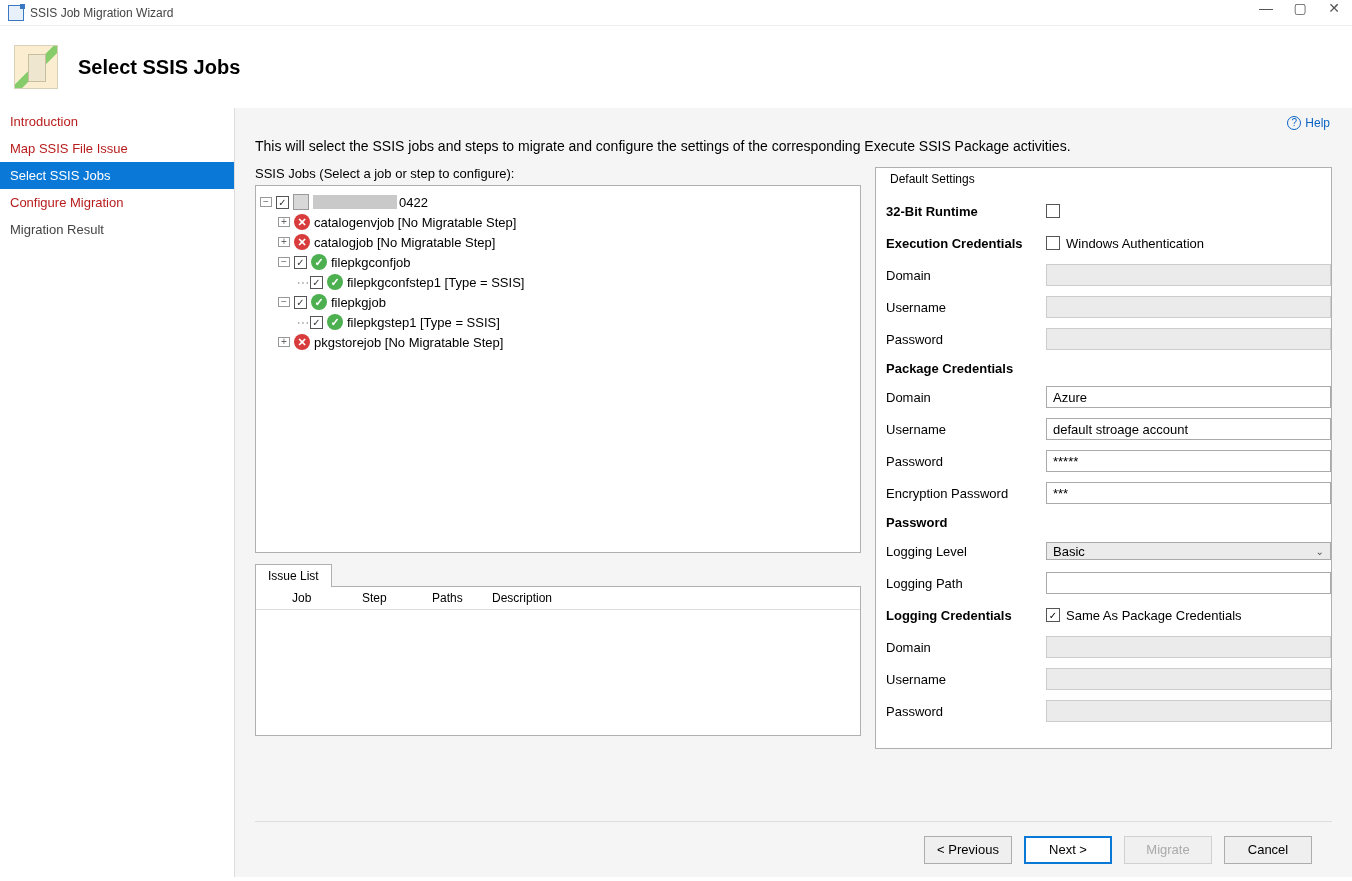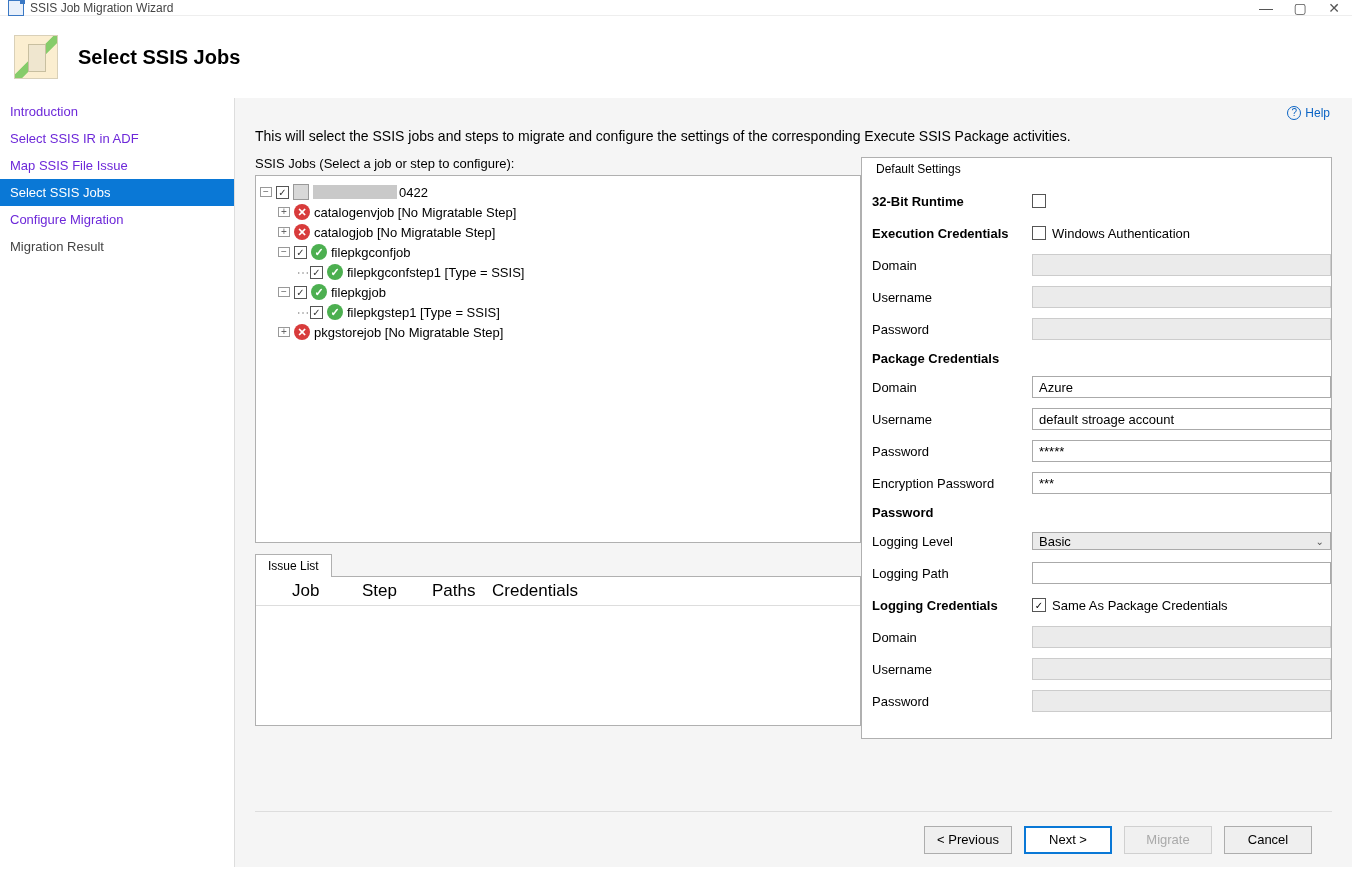--- a/index.html
+++ b/index.html
@@ -1,69 +1,69 @@
 <!DOCTYPE html>
 <html><head>
 <meta charset="utf-8">
 <style>
   * { box-sizing: border-box; }
   html,body { margin:0; padding:0; font-family: "Segoe UI", Tahoma, sans-serif; background:#fff; color:#000; }
   body { width:1352px; height:881px; overflow:hidden; }
 
   
-  .titlebar { height:16px; display:flex; align-items:center; justify-content:space-between; padding:0 8px; border-bottom:1px solid #eee; }
+  .titlebar { height:26px; display:flex; justify-content:space-between; padding:0 8px; border-bottom:1px solid #eee; }
   .titlebar-left { display:flex; align-items:center; gap:6px; }
   .titlebar-title { font-size:12px; color:#444; }
   .titlebar-controls { display:flex; gap:14px; color:#555; font-size:14px; }
   .win-btn { width:20px; text-align:center; cursor:default; }
   .app-ico { display:inline-block; width:16px; height:16px; background:#e8f0fb; border:1px solid #3a78c4; position:relative; }
   .app-ico::after { content:""; position:absolute; right:-2px; top:-2px; width:5px; height:5px; background:#3a78c4; }
 
   
   .header { height:82px; display:flex; align-items:center; padding:10px 14px; gap:20px; }
   .header-ico { width:44px; height:44px; background:linear-gradient(135deg,#fbeed0 45%,#86cc6a 46%,#86cc6a 58%,#fbeed0 59%); border:1px solid #d9d0b8; position:relative; }
   .header-ico::after{content:"";position:absolute;top:20%;left:30%;width:40%;height:60%;background:#efe6cf;border:1px solid #c8bfa0;}
   .header-title { font-weight:bold; font-size:20px; }
 
   .body { display:flex; height:calc(881px - 30px - 82px); }
 
   
   .sidebar { width:235px; border-right:1px solid #ddd; background:#fff; font-size:13px; }
-  .sidebar-item { padding:6px 10px; color:#6d28d9; cursor:pointer; }
+  .sidebar-item { padding:6px 10px; color:#b91c1c; cursor:pointer; }
   .sidebar-item.selected { background:#0a78d6; color:#fff; }
   .sidebar-item.done { color:#444; }
 
   
   .main { flex:1; background:#f5f5f5; position:relative; padding:12px 20px 0 20px; display:flex; flex-direction:column; }
   .help { position:absolute; right:22px; top:8px; color:#0b64c4; font-size:12px; display:flex; align-items:center; gap:4px; cursor:pointer; }
   .help-ico { display:inline-block; width:14px; height:14px; border:1px solid #0b64c4; border-radius:50%; text-align:center; line-height:12px; font-size:10px; }
   .instruction { font-size:14px; margin:18px 0 12px 0; }
 
-  .columns { display:flex; flex:1; min-height:0; }
+  .columns { display:flex; gap:14px; flex:1; min-height:0; }
 
   
   .leftcol { width:606px; display:flex; flex-direction:column; }
   .tree-label { font-size:13px; margin-bottom:4px; }
   .tree { background:#fff; border:1px solid #b0b0b0; height:368px; padding:6px 4px; font-size:13px; overflow:auto; }
   .tnode { display:flex; align-items:center; height:20px; white-space:nowrap; }
   .toggle { width:12px; text-align:center; color:#666; font-size:10px; cursor:pointer; display:inline-block; border:1px solid #999; height:10px; line-height:8px; margin-right:4px;}
   .vdots { width:14px; display:inline-block; text-align:center; color:#999; }
   .chk { width:13px; height:13px; border:1px solid #555; display:inline-flex; align-items:center; justify-content:center; font-size:10px; margin-right:4px; background:#fff;}
   .chk.checked::after{content:"✓"; color:#333;}
   .status-ico { width:16px; height:16px; border-radius:50%; display:inline-flex; align-items:center; justify-content:center; color:#fff; font-size:11px; margin-right:4px; font-weight:bold;}
   .status-ico.ok { background:#4caf50; }
   .status-ico.err { background:#d83b3b; }
   .srv-ico { width:16px;height:16px;background:#d8d8d8;border:1px solid #999;margin-right:4px;}
   .obscure { display:inline-block;width:84px;height:14px;background:#c9c9c9;margin-right:2px;}
   .tnode span.label{}
   .ind1{padding-left:18px;} .ind2{padding-left:36px;}
 
   .issue-tab { margin-top:10px; }
   .issue-tab-lbl { background:#fff; border:1px solid #b0b0b0; border-bottom:none; display:inline-block; padding:4px 12px; font-size:12px; position:relative; top:1px;}
-  .issue-table { background:#fff; border:1px solid #b0b0b0; height:150px; font-size:17px; }
+  .issue-table { background:#fff; border:1px solid #b0b0b0; height:150px; font-size:12px; }
   .issue-head { display:flex; border-bottom:1px solid #ddd; }
   .issue-head div { padding:4px 8px; }
   .ih-blank{width:28px;} .ih-job{width:70px;} .ih-step{width:70px;} .ih-code{width:60px;} .ih-desc{flex:1;}
 
   
   .rightcol { flex:1; display:flex; flex-direction:column; }
   .settings-tab-lbl { background:#fff; border:1px solid #b0b0b0; border-bottom:none; display:inline-block; padding:4px 14px; font-size:12px; position:relative; top:1px;}
   .settings { background:#fff; border:1px solid #b0b0b0; flex:1; padding:6px 0 6px 10px; overflow-y:scroll; font-size:13px; max-height:560px;}
   .frow { display:flex; align-items:center; min-height:30px; margin-bottom:2px;}
   .flabel { width:160px; }
@@ -100,21 +100,20 @@
 
 <div class="header">
   <div class="header-ico"></div>
   <div class="header-title">Select SSIS Jobs</div>
 </div>
 
 <div class="body">
 
   <div class="sidebar">
     <div class="sidebar-item">Introduction</div>
-    <div class="sidebar-item">Select SSIS IR in ADF</div>
     <div class="sidebar-item">Map SSIS File Issue</div>
     <div class="sidebar-item selected">Select SSIS Jobs</div>
     <div class="sidebar-item">Configure Migration</div>
     <div class="sidebar-item done">Migration Result</div>
   </div>
 
   <div class="main">
     <div class="help">
       <span class="help-ico">?</span>
       <span>Help</span>
@@ -176,21 +175,21 @@
         </div>
 
         <div class="issue-tab">
           <span class="issue-tab-lbl">Issue List</span>
           <div class="issue-table">
             <div class="issue-head">
               <div class="ih-blank"></div>
               <div class="ih-job">Job</div>
               <div class="ih-step">Step</div>
               <div class="ih-code">Paths</div>
-              <div class="ih-desc">Credentials</div>
+              <div class="ih-desc">Description</div>
             </div>
           </div>
         </div>
       </div>
 
       <div class="rightcol">
         <span class="settings-tab-lbl">Default Settings</span>
         <div class="settings">
 
           <div class="frow">

